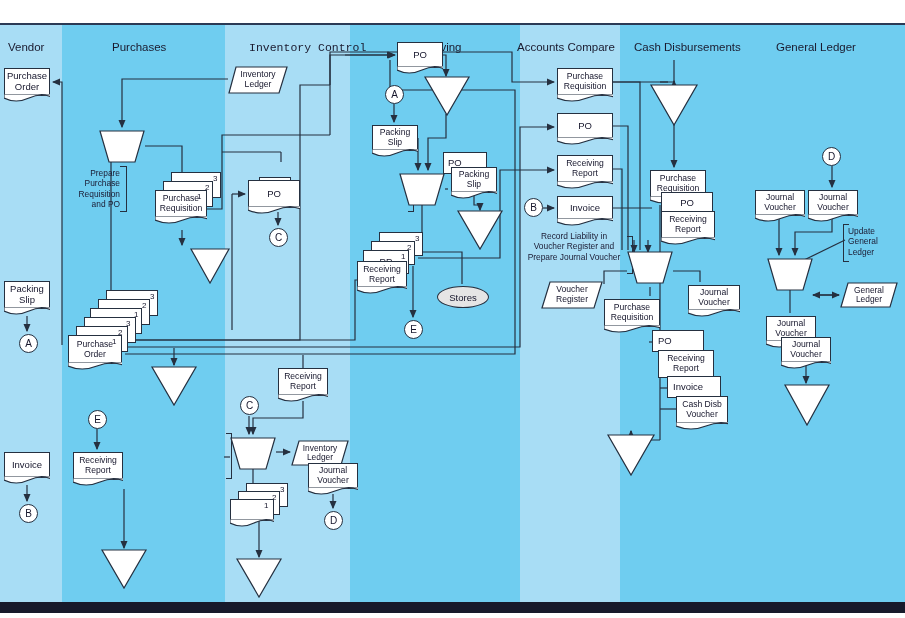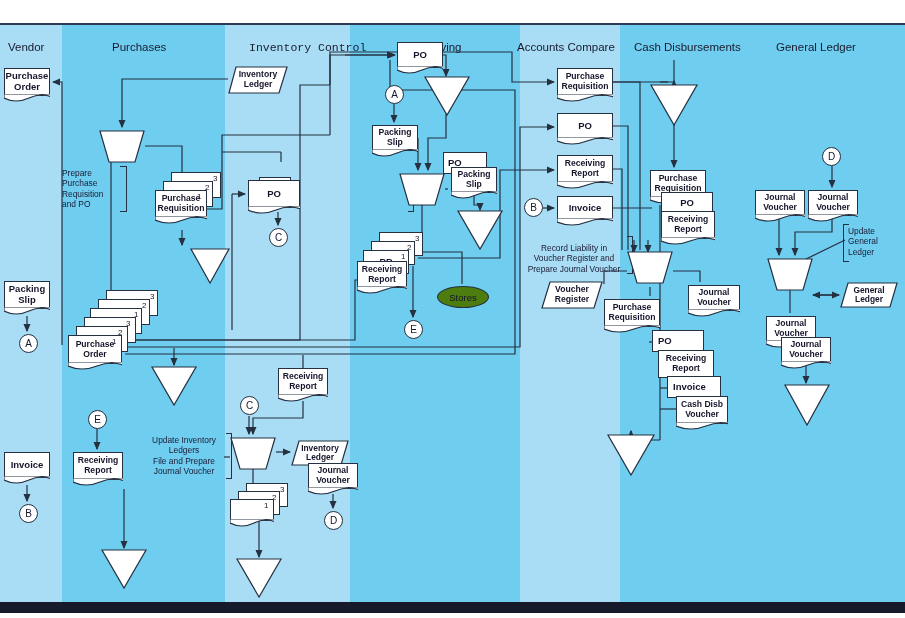--- a/index.html
+++ b/index.html
@@ -32,21 +32,21 @@
   #footrule {
     position: absolute; left: 0; top: 602px; width: 905px; height: 11px;
     background: #171a2b;
   }
   
   .shape { position: absolute; }
   .lbl {
     position: absolute; left: 0; top: 0; width: 100%; height: 100%;
     display: flex; align-items: center; justify-content: center;
     text-align: center; font-size: 9.5px; color: #15152b;
-    line-height: 1.12; pointer-events: none; padding: 0 1px; font-weight: bold;
+    line-height: 1.12; pointer-events: none; padding: 0 1px;
   }
   
   .doc { background: #fff; border: 1.2px solid #253040; }
   .doc-wave {
     position: absolute; left: -1.2px; bottom: -7px;
     width: calc(100% + 2.4px); height: 8px;
     overflow: hidden;
   }
   .doc-wave svg { display: block; }
   
@@ -54,31 +54,31 @@
   .svgwrap svg { display: block; overflow: visible; }
   
   .conn {
     border-radius: 50%; background: #fff; border: 1.3px solid #253040;
     display: flex; align-items: center; justify-content: center;
     font-size: 10px; color: #15152b;
   }
   
   .annot {
     position: absolute; font-size: 8.4px; color: #15152b;
-    line-height: 1.22; text-align: left; color: #1b1b33;
+    line-height: 1.22; text-align: right; color: #1b1b33;
   }
   .annot.ctr { text-align: center; }
   
   .bracket { position: absolute; border: 1.2px solid #253040; border-left: none; }
   
   .copynum {
     position: absolute; font-size: 8px; color: #15152b;
   }
   .stores-ellipse {
-    border-radius: 50%; background: #4d7c0f; border: 1.2px solid #253040;
+    border-radius: 50%; background: #e5e5e5; border: 1.2px solid #253040;
     display: flex; align-items: center; justify-content: center;
     font-size: 9.5px; color: #15152b;
   }
 </style>
 </head>
 <body>
 
 <div id="page">
 
   <div id="bands">
@@ -381,24 +381,20 @@
 Report</div>
     <div class="doc-wave">
       <svg width="54" height="9" viewBox="0 0 54 9">
           <path d="M0,0 L0,4 Q13,10 27,4 Q41,-2 54,4 L54,0 Z" fill="#fff" stroke="#253040" stroke-width="1.2"></path>
         </svg>
     </div>
   </div>
 
   <div class="shape conn" style="left:240px;top:396px;width:19px;height:19px;">C</div>
 
-  <div class="annot ctr" style="left:142px;top:435px;width:84px;white-space:pre;text-align:center;">Update Inventory
-Ledgers
-File and Prepare
-Journal Voucher</div>
   <div class="bracket" style="left:226px;top:433px;width:6px;height:46px;"></div>
 
   <div class="svgwrap" style="left:230px;top:437px;">
     <svg width="46" height="33" viewBox="0 0 46 33">
         <path d="M1,1 L45,1 L36,32 L10,32 Z" fill="#fff" stroke="#253040" stroke-width="1.2"></path>
       </svg>
   </div>
 
   <div class="svgwrap" style="left:291px;top:440px;">
     <svg width="58" height="26" viewBox="0 0 58 26">
@@ -552,21 +548,21 @@
 
   <div class="shape doc" style="left:557px;top:196px;width:56px;height:24px;">
     <div class="lbl">Invoice</div>
     <div class="doc-wave">
       <svg width="60" height="9" viewBox="0 0 60 9">
           <path d="M0,0 L0,4 Q15,10 30,4 Q45,-2 60,4 L60,0 Z" fill="#fff" stroke="#253040" stroke-width="1.2"></path>
         </svg>
     </div>
   </div>
 
-  <div class="annot ctr" style="left:521px;top:243px;width:106px;white-space:pre;text-align:center;">Record Liability in
+  <div class="annot ctr" style="left:521px;top:231px;width:106px;white-space:pre;text-align:center;">Record Liability in
 Voucher Register and
 Prepare Journal Voucher</div>
   <div class="bracket" style="left:627px;top:236px;width:6px;height:38px;"></div>
 
   <div class="svgwrap" style="left:627px;top:251px;">
     <svg width="46" height="33" viewBox="0 0 46 33">
         <path d="M1,1 L45,1 L36,32 L10,32 Z" fill="#fff" stroke="#253040" stroke-width="1.2"></path>
       </svg>
   </div>
 

